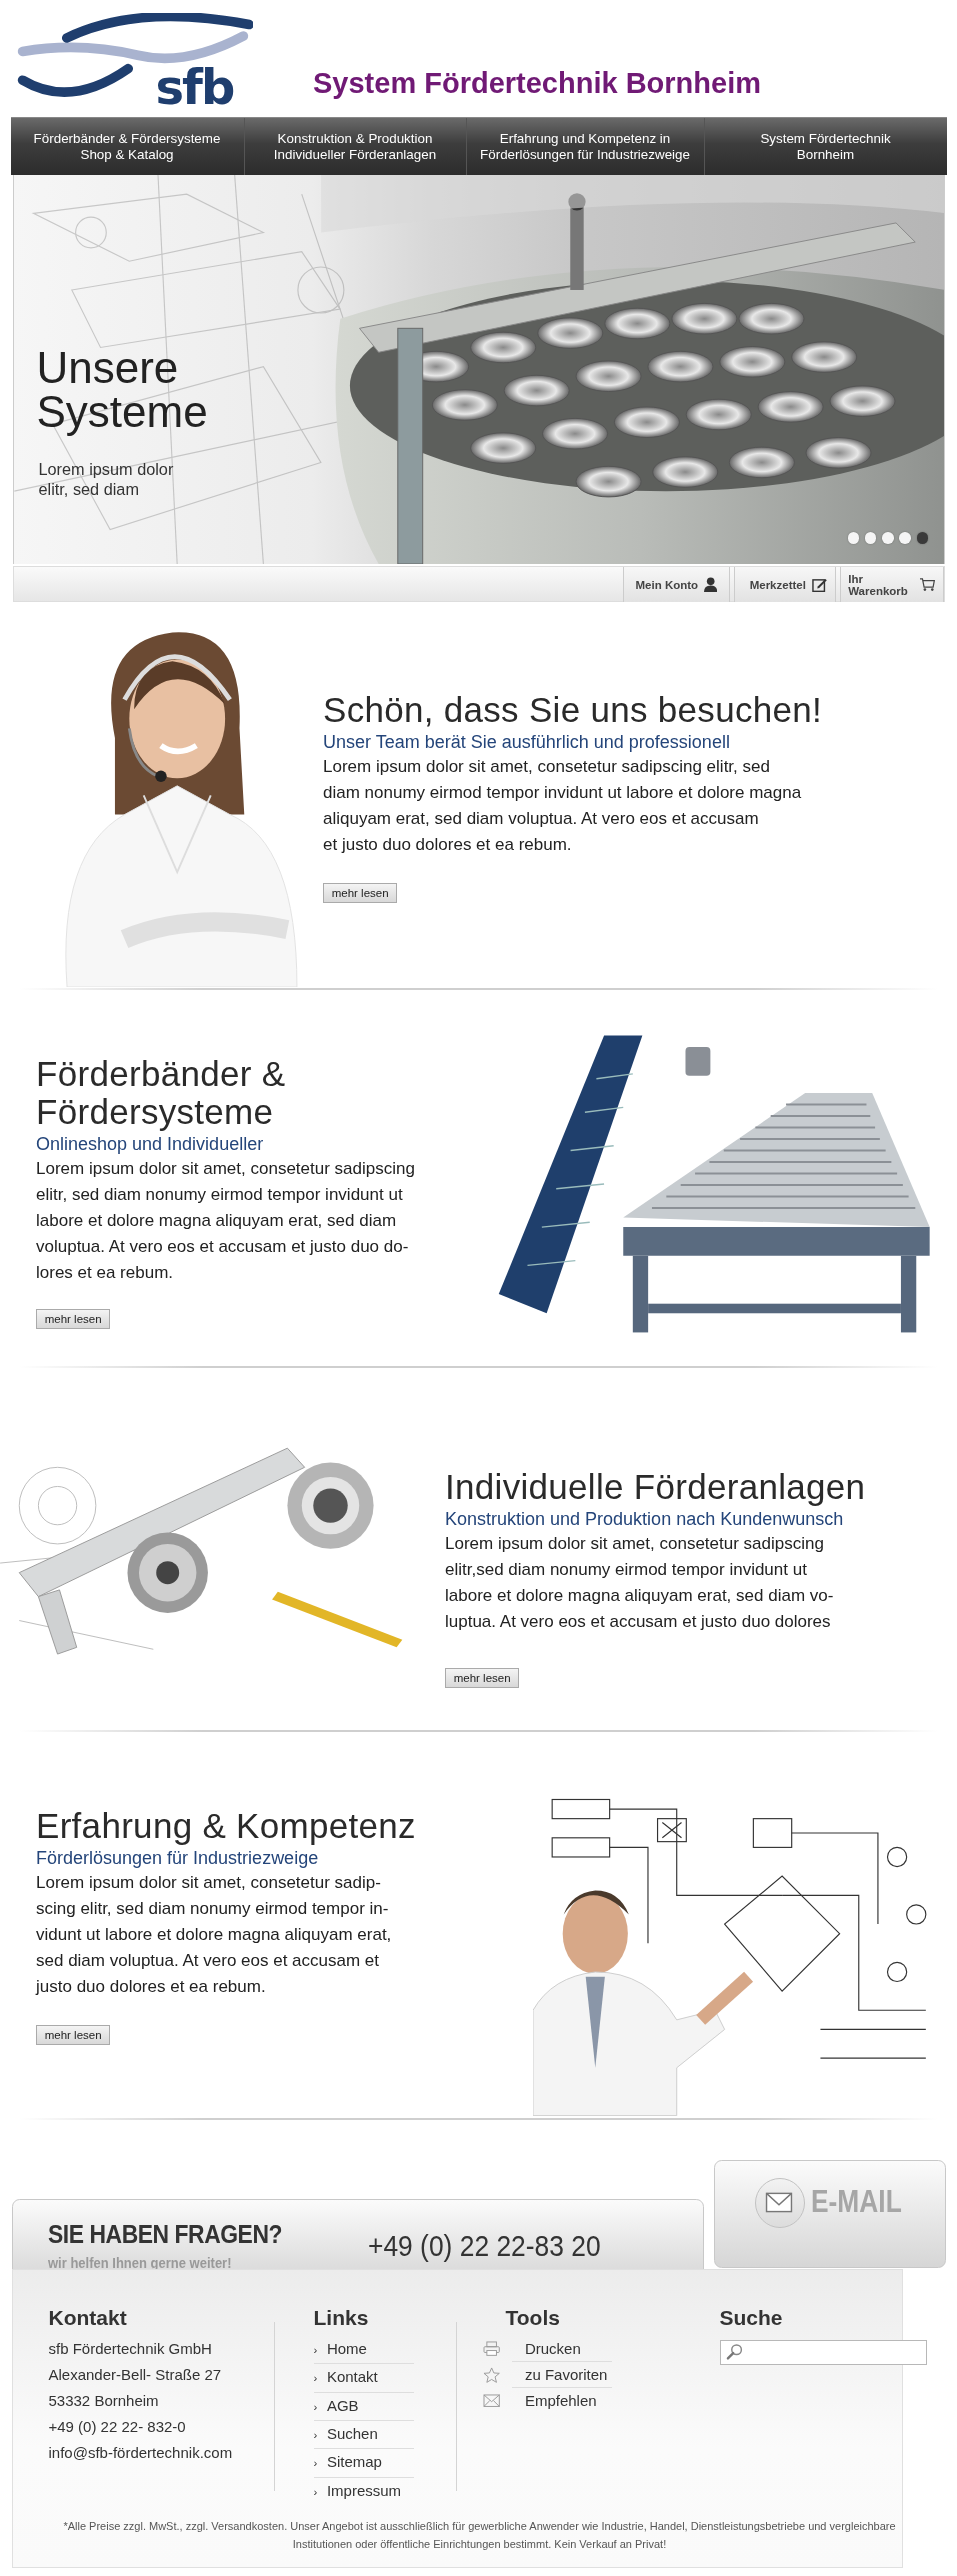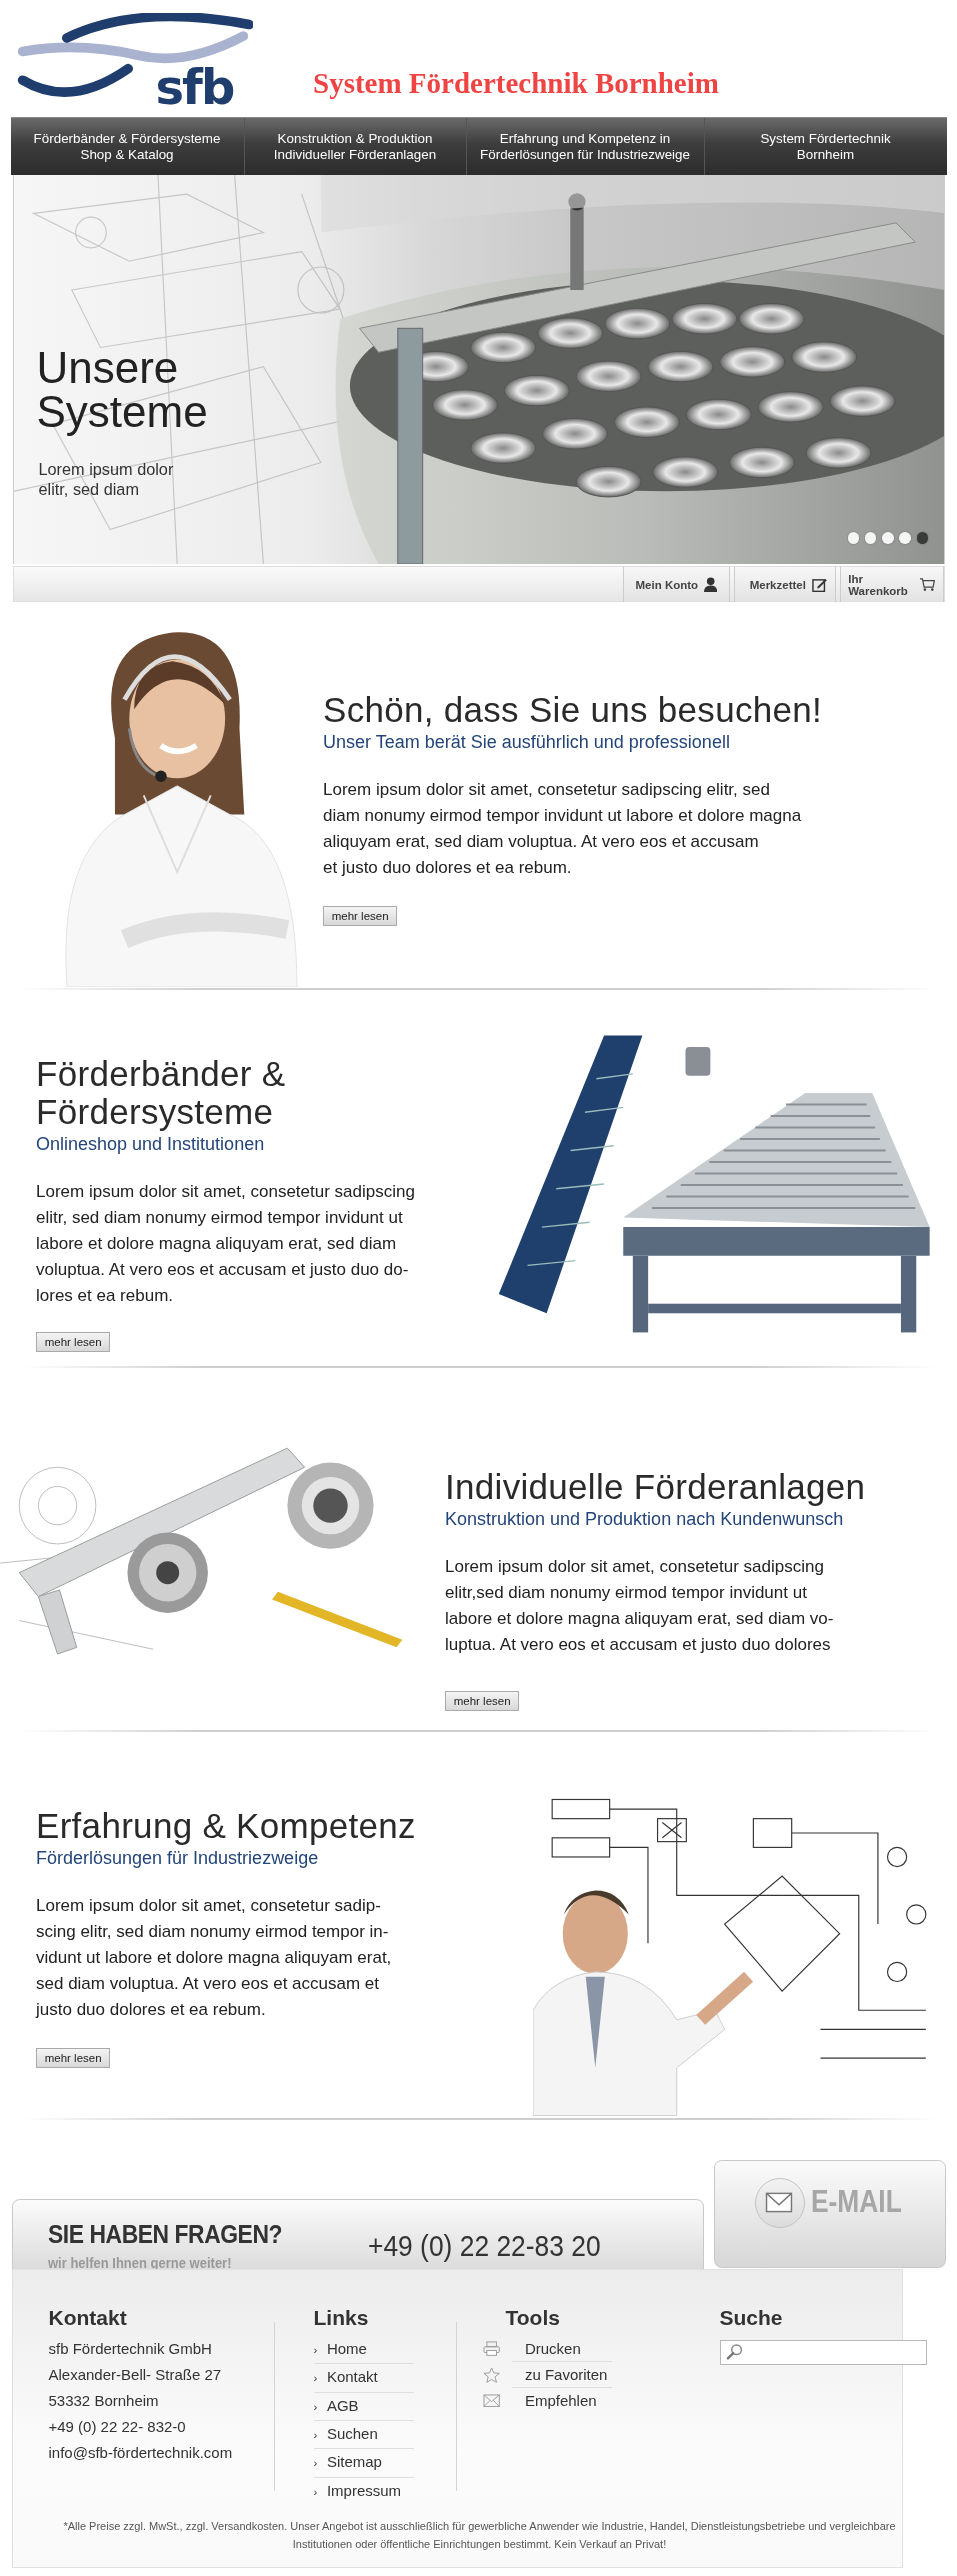--- a/index.html
+++ b/index.html
@@ -2,21 +2,21 @@
 <html><head>
 <meta charset="utf-8">
 <style>
   * { box-sizing: border-box; margin: 0; padding: 0; }
   body { width: 957px; height: 2576px; background: #ffffff; font-family: "Liberation Sans", sans-serif; color: #222; position: relative; overflow: hidden; }
   .abs { position: absolute; }
 
   
   .logo { left: 13.4px; top: 13.4px; width: 240px; height: 96px; }
   .logo-text { position: absolute; left: 142px; top: 46px; font-family: "DejaVu Sans", sans-serif; font-weight: bold; font-size: 48px; color: #1f3e6e; letter-spacing: -1.9px; }
-  .site-title { left: 313px; top: 67px; font-family: Liberation Serif, serif; font-weight: bold; font-size: 29px; color: #ef4444; }
+  .site-title { left: 313px; top: 67px; font-family: Liberation Sans, sans-serif; font-weight: bold; font-size: 29px; color: #701a75; }
 
   
   .nav { left: 10.5px; top: 117px; width: 936px; height: 58px; display: flex; background: linear-gradient(#6a6a6a 0%, #3d3d3d 45%, #2c2c2c 100%); border-top: 1px solid #888; }
   .nav-item { color: #fff; font-size: 13.4px; line-height: 15.3px; text-align: center; display: flex; align-items: center; justify-content: center; border-right: 1px solid #555; cursor: pointer; }
   .nav-item:last-child { border-right: none; }
 
   
   .hero { left: 12.5px; top: 175px; width: 932px; height: 389px; background: linear-gradient(90deg, #f6f6f6 0%, #ececec 32%, #d7d7d7 45%, #c8c8c8 60%, #b5b5b5 100%); overflow: hidden; border-left: 1px solid #ccc; border-right: 1px solid #ccc; }
   .hero-sketch { position: absolute; left: 0; top: 0; width: 403px; height: 389px; opacity: 0.35; }
   .hero-machine { position: absolute; left: 307px; top: 0; width: 625px; height: 389px; }
@@ -26,21 +26,21 @@
   .dot { width: 11.5px; height: 11.5px; border-radius: 50%; background: #f5f5f5; box-shadow: 0 0 1.9px rgba(0,0,0,0.3); cursor: pointer; }
   .dot.active { background: #3a3a3a; }
 
   
   .accbar { left: 12.5px; top: 566px; width: 932px; height: 36px; background: linear-gradient(#fafafa, #e6e6e6); border: 1px solid #ddd; display: flex; justify-content: flex-end; }
   .accbtn { height: 35px; margin-left: 3.8px; padding: 0 7.7px; display: flex; align-items: center; gap: 5.8px; font-size: 11.5px; font-weight: bold; color: #444; background: linear-gradient(#f7f7f7, #e2e2e2); border-left: 1px solid #ccc; border-right: 1px solid #ccc; cursor: pointer; }
 
   
   .h1 { font-size: 35px; line-height: 38px; color: #2a2a2a; font-weight: normal; letter-spacing: 0.3px; }
   .h2 { font-size: 18px; line-height: 23px; color: #24457a; margin-top: 1.9px; }
-  .p { font-size: 17px; line-height: 26px; color: #222; margin-top: 23px; }
+  .p { font-size: 17px; line-height: 26px; color: #222; }
   .btn { display: inline-block; font-size: 11.5px; color: #222; padding: 2.9px 7.7px; border: 1px solid #aaa; background: linear-gradient(#f4f4f4, #d8d8d8); cursor: pointer; }
   .divider { height: 1.9px; background: linear-gradient(90deg, rgba(200,200,200,0) 0%, #cfcfcf 20%, #cfcfcf 80%, rgba(200,200,200,0) 100%); }
 
   
   .fragen { left: 11.5px; top: 2160px; width: 692px; height: 84px; border-radius: 7.7px; border: 1px solid #c8c8c8; background: linear-gradient(#fbfbfb, #d6d6d6); margin-top: 39px; }
   .fragen-title { position: absolute; left: 35px; top: 19px; font-family: "Liberation Sans", sans-serif; font-weight: bold; font-size: 26px; color: #333; letter-spacing: -0.5px; transform: scaleX(0.88); transform-origin: left; }
   .fragen-sub { position: absolute; left: 35px; top: 54px; font-weight: bold; font-size: 15.3px; color: #999; transform: scaleX(0.85); transform-origin: left; }
   .fragen-phone { position: absolute; left: 355px; top: 29px; font-size: 30px; color: #333; transform: scaleX(0.88); transform-origin: left; }
   .email-btn { left: 714px; top: 2160px; width: 232px; height: 108px; border-radius: 7.7px; border: 1px solid #c8c8c8; background: linear-gradient(#fbfbfb, #d6d6d6); cursor: pointer; }
   .email-circle { position: absolute; left: 40px; top: 17.3px; width: 50px; height: 50px; border-radius: 50%; border: 1.9px solid #c2c2c2; background: linear-gradient(#f2f2f2, #dcdcdc); }
@@ -211,21 +211,21 @@
     <div>diam nonumy eirmod tempor invidunt ut labore et dolore magna</div>
     <div>aliquyam erat, sed diam voluptua. At vero eos et accusam</div>
     <div>et justo duo dolores et ea rebum.</div>
   </div>
   <div style="margin-top:25px"><span class="btn">mehr lesen</span></div>
 </div>
 <div class="abs divider" style="left:19px;top:988px;width:919px"></div>
 
 <div class="abs" style="left:36px;top:1055px;width:460px">
   <div class="h1">Förderbänder &amp; Fördersysteme</div>
-  <div class="h2">Onlineshop und Institutionen</div>
+  <div class="h2">Onlineshop und Individueller</div>
   <div class="p">
     <div>Lorem ipsum dolor sit amet, consetetur sadipscing</div>
     <div>elitr, sed diam nonumy eirmod tempor invidunt ut</div>
     <div>labore et dolore magna aliquyam erat, sed diam</div>
     <div>voluptua. At vero eos et accusam et justo duo do-</div>
     <div>lores et ea rebum.</div>
   </div>
   <div style="margin-top:23px"><span class="btn">mehr lesen</span></div>
 </div>
 <svg class="abs" style="left:489px;top:1026px" width="460" height="316" viewBox="0 0 480 330">

